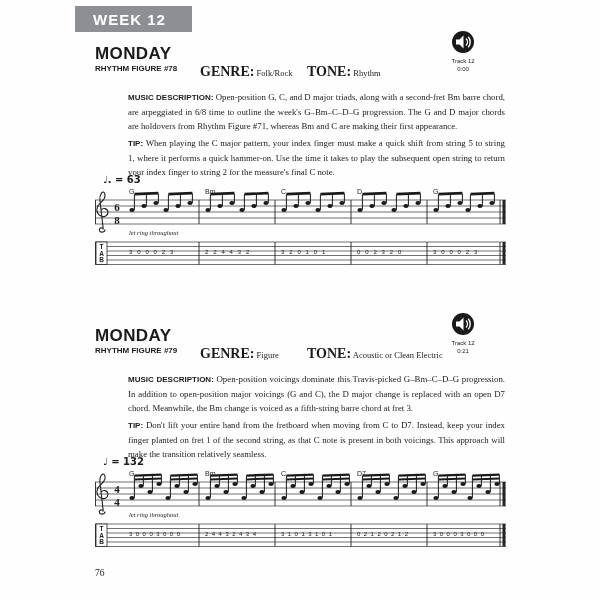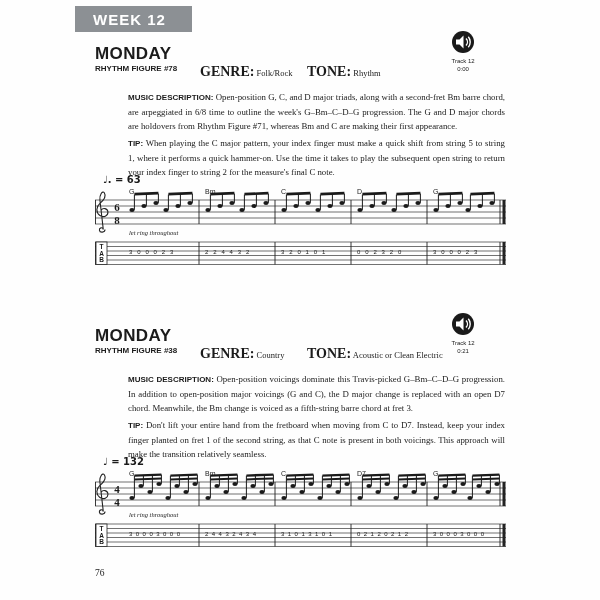--- a/index.html
+++ b/index.html
@@ -182,24 +182,24 @@
         <circle cx="12" cy="12" r="11" fill="#1a1a1a"></circle>
         <polygon points="5,9.5 8.5,9.5 12.5,5.5 12.5,18.5 8.5,14.5 5,14.5" fill="#ffffff"></polygon>
         <path d="M15,8.5 a5,5 0 0 1 0,7" stroke="#ffffff" stroke-width="1.4" fill="none"></path>
         <path d="M17.3,6.8 a8,8 0 0 1 0,10.4" stroke="#ffffff" stroke-width="1.4" fill="none"></path>
       </svg>
       <div class="track">Track 12</div>
       <div class="time">0:21</div>
     </div>
 
     <div class="info-row">
-      <span class="fig">RHYTHM FIGURE #38</span>
+      <span class="fig">RHYTHM FIGURE #79</span>
       <span class="pair pos-genre">
         <span class="lbl">GENRE:</span>
-        <span>Country</span>
+        <span>Figure</span>
       </span>
       <span class="pair pos-tone">
         <span class="lbl">TONE:</span>
         <span>Acoustic or Clean Electric</span>
       </span>
     </div>
 
     <p class="body-block desc-block"><span class="plabel">MUSIC DESCRIPTION:</span> <span>Open-position voicings dominate this Travis-picked G–Bm–C–D–G progression. In addition to open-position major voicings (G and C), the D major change is replaced with an open D7 chord. Meanwhile, the Bm change is voiced as a fifth-string barre chord at fret 3.</span></p>
 
     <p class="body-block tip-block"><span class="plabel">TIP:</span> <span>Don't lift your entire hand from the fretboard when moving from C to D7. Instead, keep your index finger planted on fret 1 of the second string, as that C note is present in both voicings. This approach will make the transition relatively seamless.</span></p>

